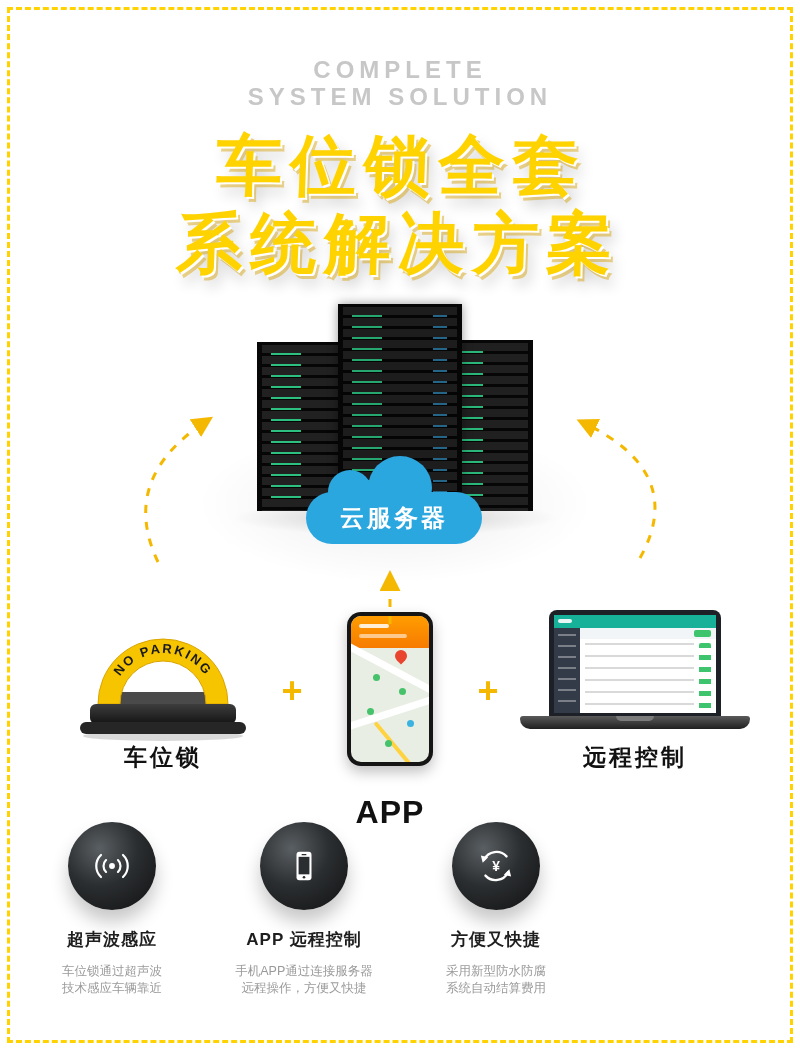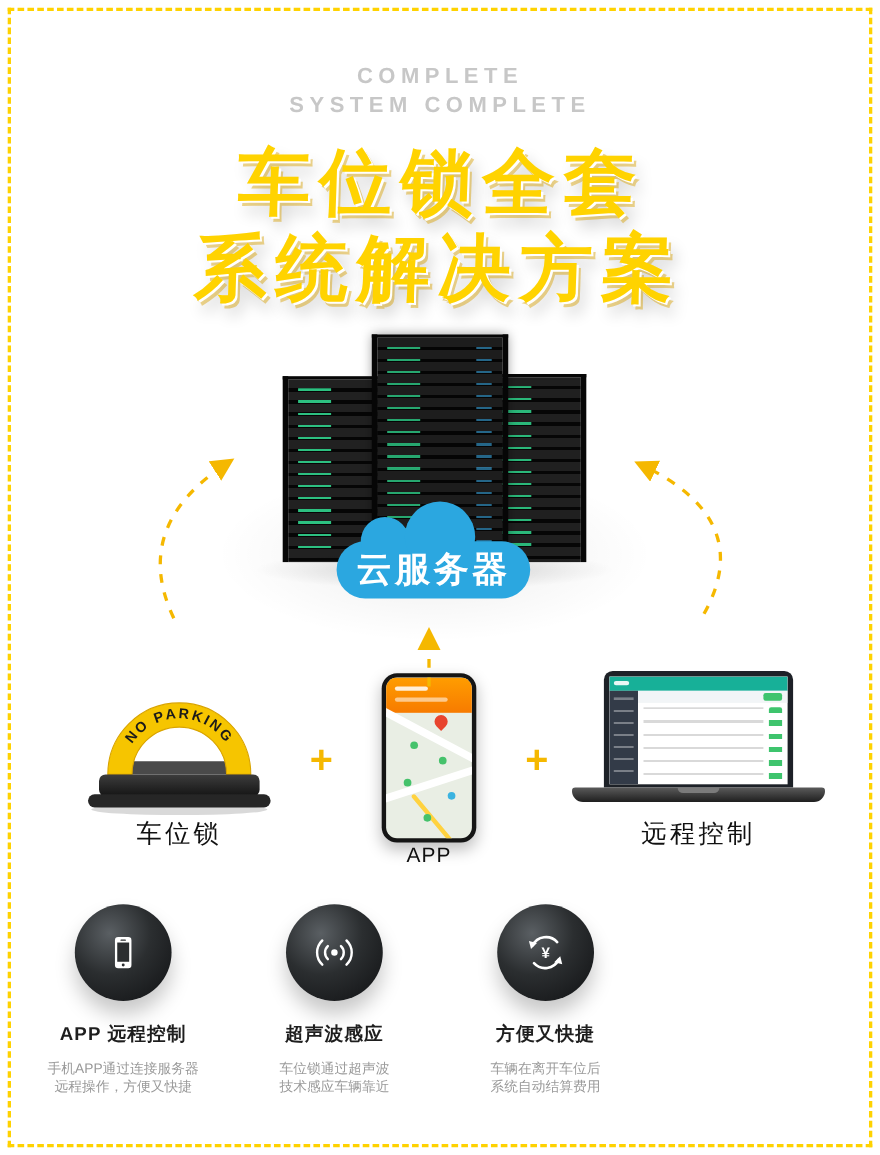--- a/index.html
+++ b/index.html
@@ -6,21 +6,21 @@
   .poster {
     position:relative; width:800px; height:1050px; background:#ffffff;
     font-family:"Liberation Sans", sans-serif; overflow:hidden;
   }
   .frame {
     position:absolute; inset:7px; border:3px dashed #FFD200; pointer-events:none;
   }
   
   .eyebrow {
     position:absolute; top:56px; left:0; width:100%; text-align:center;
-    color:#c7c7c7; font-weight:bold; letter-spacing:5px; font-size:20px; line-height:27px;
+    color:#c7c7c7; font-weight:bold; letter-spacing:5px; font-size:24px; line-height:27px;
   }
   .main-title {
     position:absolute; top:126px; left:0; width:100%; text-align:center;
     font-weight:900; color:#FFD300; font-size:66px; line-height:78px; letter-spacing:8px;
     text-shadow: 2px 2px 0 #ffffff, 4px 5px 0 rgba(214,160,0,.45), 7px 11px 14px rgba(0,0,0,.18);
     transform: skewX(-2deg);
   }
   
   .servers { position:absolute; left:255px; top:304px; width:280px; height:218px; }
   .server-glow { position:absolute; left:-60px; top:120px; width:400px; height:160px;
@@ -38,33 +38,33 @@
     background:radial-gradient(ellipse at center, rgba(0,0,0,.16), transparent 70%); }
   
   .cloud {
     position:absolute; left:306px; top:492px; width:176px; height:52px; background:#2BA7E0;
     border-radius:26px; z-index:6; display:flex; align-items:center; justify-content:center;
   }
   .cloud::before { content:""; position:absolute; left:22px; top:-22px; width:44px; height:44px;
     background:#2BA7E0; border-radius:50%; z-index:-1; }
   .cloud::after { content:""; position:absolute; left:62px; top:-36px; width:64px; height:64px;
     background:#2BA7E0; border-radius:50%; z-index:-1; }
-  .cloud-label { position:relative; z-index:2; color:#fff; font-size:32px; font-weight:bold; letter-spacing:3px; }
+  .cloud-label { position:relative; z-index:2; color:#fff; font-size:24px; font-weight:bold; letter-spacing:3px; }
   
   .arrows { position:absolute; left:0; top:0; width:800px; height:1050px; pointer-events:none; z-index:4; }
   .plus { position:absolute; color:#F5B800; font-size:36px; font-weight:bold; z-index:4; }
   .plus-left { left:276px; top:670px; width:32px; text-align:center; }
   .plus-right { left:472px; top:670px; width:32px; text-align:center; }
   
   .lock { position:absolute; left:78px; top:608px; width:170px; height:134px; }
   .lock-label, .app-label, .backend-label {
-    position:absolute; text-align:center; color:#111; font-size:23px; letter-spacing:3px;
+    position:absolute; text-align:center; color:#111; font-size:23px; letter-spacing:3px;font-weight:bold;
   }
   .lock-label { left:78px; top:742px; width:170px; }
-  .app-label { left:347px; top:768px; width:86px; font-size:19px; letter-spacing:1px; }
+  .app-label { left:347px; top:794px; width:86px; font-size:32px; letter-spacing:1px; }
   .backend-label { left:520px; top:742px; width:230px; }
   
   .phone { position:absolute; left:347px; top:612px; width:86px; height:154px; background:#151515;
     border-radius:14px; padding:4px; box-sizing:border-box; box-shadow:0 6px 14px rgba(0,0,0,.25); z-index:3; }
   .phone-screen { width:100%; height:100%; border-radius:10px; overflow:hidden; background:#e9eee4; position:relative; }
   .phone-header { height:32px; background:linear-gradient(180deg,#FF9D00,#F77B00); position:relative; }
   .phone-header-bar1 { position:absolute; left:8px; top:8px; width:30px; height:4px; background:rgba(255,255,255,.85); border-radius:2px; }
   .phone-header-bar2 { position:absolute; left:8px; top:18px; width:48px; height:4px; background:rgba(255,255,255,.55); border-radius:2px; }
   .map-road1 { position:absolute; left:-10px; top:52px; width:110px; height:7px; background:#ffffff; transform:rotate(28deg); }
   .map-road2 { position:absolute; left:-16px; top:92px; width:120px; height:7px; background:#ffffff; transform:rotate(-18deg); }
@@ -102,21 +102,21 @@
   .feature-desc { margin-top:12px; font-size:12.5px; color:#9a9a9a; text-align:center; line-height:17px; }
 </style>
 </head>
 <body>
 
 <div class="poster">
   <div class="frame"></div>
 
   <div class="eyebrow">
     <div>COMPLETE</div>
-    <div>SYSTEM COMPLETE</div>
+    <div>SYSTEM SOLUTION</div>
   </div>
   <div class="main-title">
     <div>车位锁全套</div>
     <div>系统解决方案</div>
   </div>
 
   <div class="servers">
     <div class="server-glow"></div>
     <div class="tower tower-left">
       <div class="lights-g"></div>
@@ -204,67 +204,67 @@
     </div>
     <div class="laptop-notch"></div>
     <div class="laptop-base"></div>
   </div>
   <div class="backend-label">远程控制</div>
 
   <div class="features">
 
     <div class="feature">
       <div class="feature-circle">
-        <svg viewBox="0 0 48 48" width="40" height="40">
-          <rect x="15" y="7" width="18" height="34" rx="3.5" fill="#fff"></rect>
-          <rect x="21" y="9.6" width="6" height="1.6" rx="0.8" fill="#2b2e30"></rect>
-          <rect x="17.5" y="13" width="13" height="21" fill="#2b2e30"></rect>
-          <circle cx="24" cy="37.5" r="1.6" fill="#2b2e30"></circle>
-        </svg>
-      </div>
-      <div class="feature-title">APP 远程控制</div>
-      <div class="feature-desc">
-        <div>手机APP通过连接服务器</div>
-        <div>远程操作，方便又快捷</div>
-      </div>
-    </div>
-
-    <div class="feature">
-      <div class="feature-circle">
         <svg viewBox="0 0 48 48" width="44" height="44">
           <circle cx="24" cy="24" r="3.2" fill="#fff"></circle>
           <g fill="none" stroke="#fff" stroke-width="2.4" stroke-linecap="round">
             <path d="M17.5 17.5 A9 9 0 0 0 17.5 30.5"></path>
             <path d="M12 12 A16.5 16.5 0 0 0 12 36"></path>
             <path d="M30.5 17.5 A9 9 0 0 1 30.5 30.5"></path>
             <path d="M36 12 A16.5 16.5 0 0 1 36 36"></path>
           </g>
         </svg>
       </div>
       <div class="feature-title">超声波感应</div>
       <div class="feature-desc">
         <div>车位锁通过超声波</div>
         <div>技术感应车辆靠近</div>
+      </div>
+    </div>
+
+    <div class="feature">
+      <div class="feature-circle">
+        <svg viewBox="0 0 48 48" width="40" height="40">
+          <rect x="15" y="7" width="18" height="34" rx="3.5" fill="#fff"></rect>
+          <rect x="21" y="9.6" width="6" height="1.6" rx="0.8" fill="#2b2e30"></rect>
+          <rect x="17.5" y="13" width="13" height="21" fill="#2b2e30"></rect>
+          <circle cx="24" cy="37.5" r="1.6" fill="#2b2e30"></circle>
+        </svg>
+      </div>
+      <div class="feature-title">APP 远程控制</div>
+      <div class="feature-desc">
+        <div>手机APP通过连接服务器</div>
+        <div>远程操作，方便又快捷</div>
       </div>
     </div>
 
     <div class="feature">
       <div class="feature-circle">
         <svg viewBox="0 0 48 48" width="44" height="44">
           <g fill="none" stroke="#fff" stroke-width="2.6" stroke-linecap="round">
             <path d="M35.5 13.5 A15 15 0 0 0 11 17"></path>
             <path d="M12.5 34.5 A15 15 0 0 0 37 31"></path>
           </g>
           <polygon points="7.5,12.5 15.5,14.5 9.5,20.5" fill="#fff"></polygon>
           <polygon points="40.5,35.5 32.5,33.5 38.5,27.5" fill="#fff"></polygon>
           <text x="24" y="29.5" text-anchor="middle" font-size="15" font-weight="bold" fill="#fff">¥</text>
         </svg>
       </div>
       <div class="feature-title">方便又快捷</div>
       <div class="feature-desc">
-        <div>车辆在离开车位后</div>
+        <div>采用新型防水防腐</div>
         <div>系统自动结算费用</div>
       </div>
     </div>
 
 
   </div>
 </div>
 
 </body></html>

